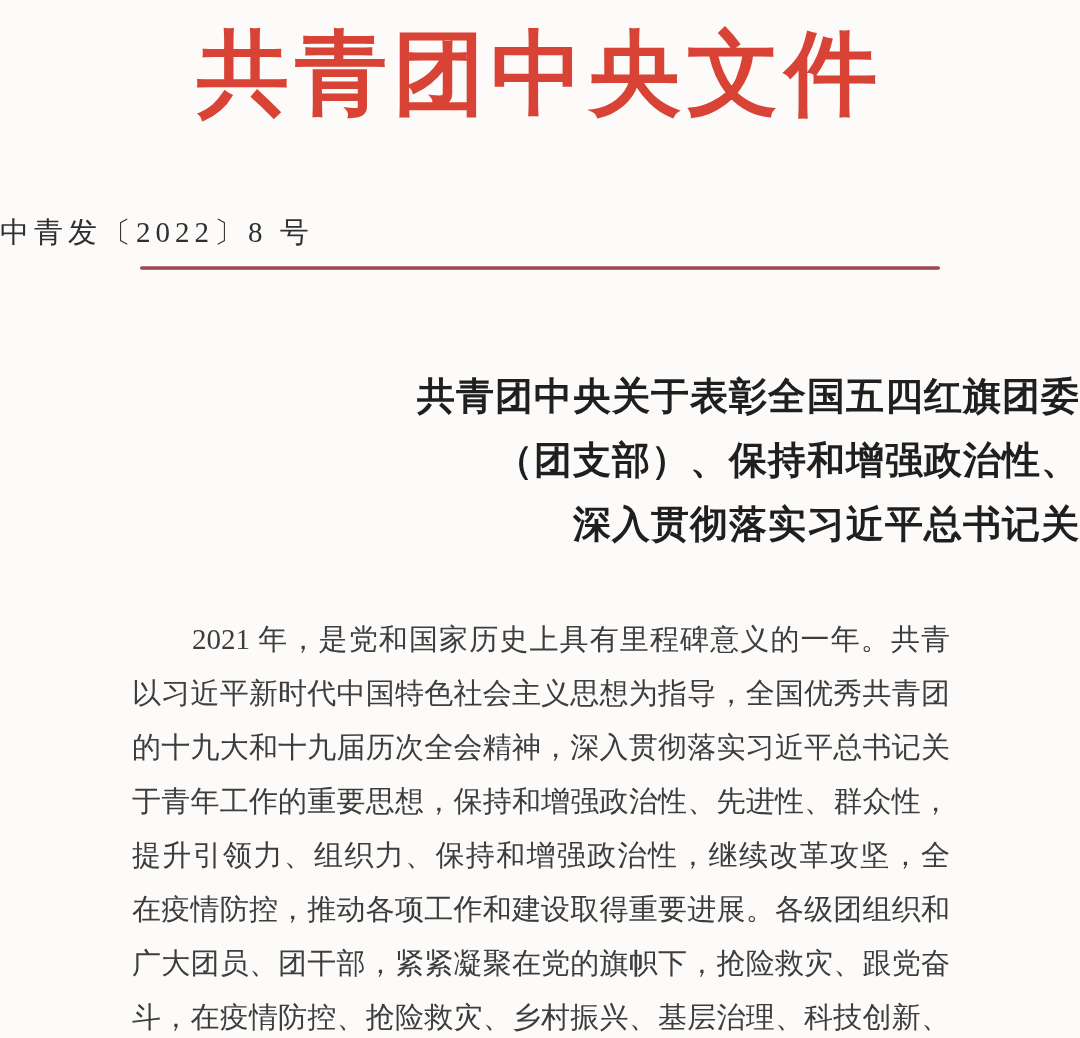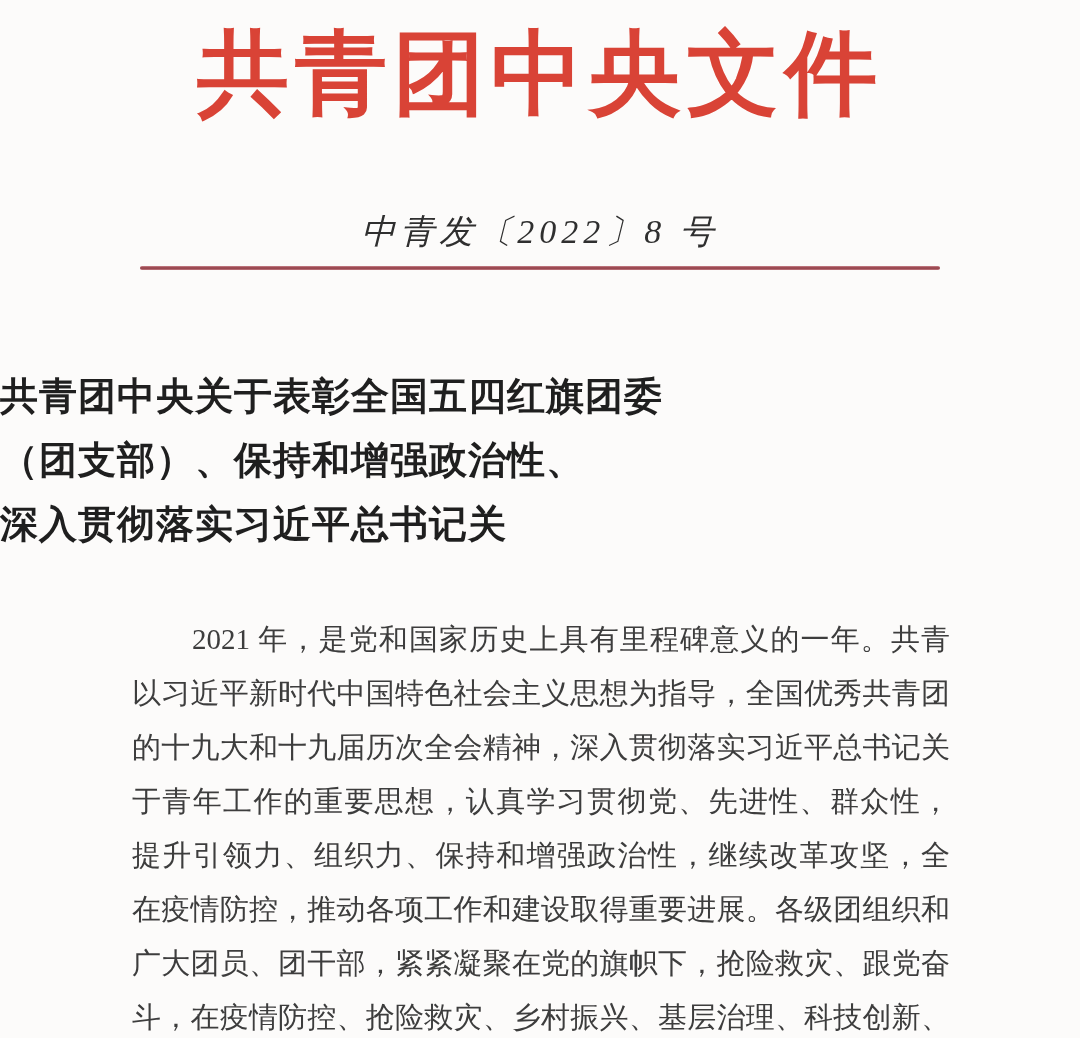--- a/index.html
+++ b/index.html
@@ -27,41 +27,40 @@
     text-align: center;
     font-size: 92px;
     line-height: 120px;
     font-weight: bold;
     letter-spacing: 6px;
     color: var(--header-red);
     font-family: "Liberation Serif", "DejaVu Serif", serif;
   }
   .doc-number {
     margin-top: 78px;
-    text-align: center;
-    font-size: 34px;
+    text-align: left;
+    font-size: 29px;
     line-height: 40px;
     letter-spacing: 5px;
     color: var(--number-text);
-    font-style: italic;
   }
   .divider {
     width: 800px;
     height: 4px;
     margin: 14px auto 0 auto;
     border-radius: 2px;
     background: linear-gradient(180deg,
       var(--divider-red-soft) 0%,
       var(--divider-red) 40%,
       var(--divider-red) 72%,
       var(--divider-red-soft) 100%);
   }
   .doc-title {
     margin-top: 94px;
-    text-align: left;
+    text-align: right;
     font-size: 38px;
     line-height: 64px;
     font-weight: bold;
     letter-spacing: 1px;
     color: var(--title-text);
   }
   .doc-body {
     width: 818px;
     margin: 56px 130px 0 132px;
     font-size: 29px;
@@ -93,20 +92,20 @@
   <div class="doc-title">
     <div class="title-line">共青团中央关于表彰全国五四红旗团委</div>
     <div class="title-line">（团支部）、保持和增强政治性、</div>
     <div class="title-line">深入贯彻落实习近平总书记关</div>
   </div>
 
   <div class="doc-body">
     <div class="body-line indent">2021 年，是党和国家历史上具有里程碑意义的一年。共青团</div>
     <div class="body-line">以习近平新时代中国特色社会主义思想为指导，全国优秀共青团员</div>
     <div class="body-line">的十九大和十九届历次全会精神，深入贯彻落实习近平总书记关</div>
-    <div class="body-line">于青年工作的重要思想，认真学习贯彻党、先进性、群众性，</div>
+    <div class="body-line">于青年工作的重要思想，保持和增强政治性、先进性、群众性，</div>
     <div class="body-line">提升引领力、组织力、保持和增强政治性，继续改革攻坚，全</div>
     <div class="body-line">在疫情防控，推动各项工作和建设取得重要进展。各级团组织和</div>
     <div class="body-line">广大团员、团干部，紧紧凝聚在党的旗帜下，抢险救灾、跟党奋</div>
     <div class="body-line">斗，在疫情防控、抢险救灾、乡村振兴、基层治理、科技创新、</div>
   </div>
 
 </div>
 
 </body></html>

